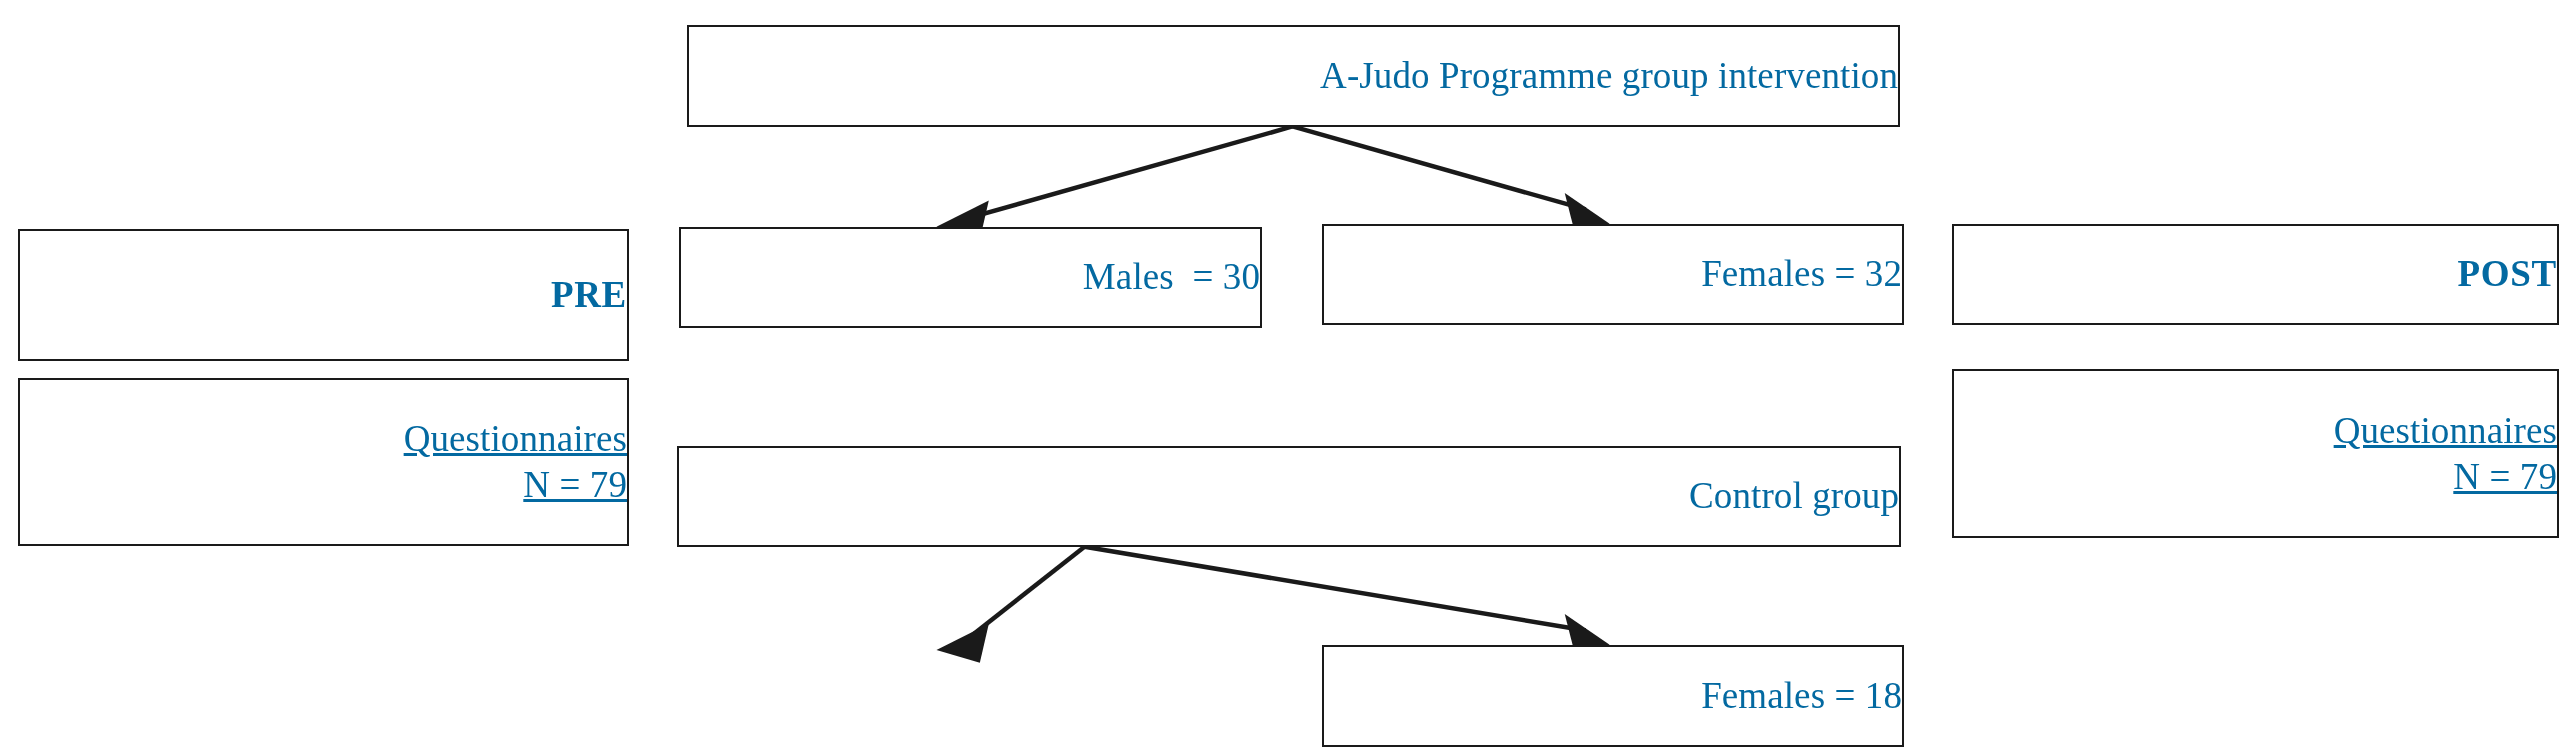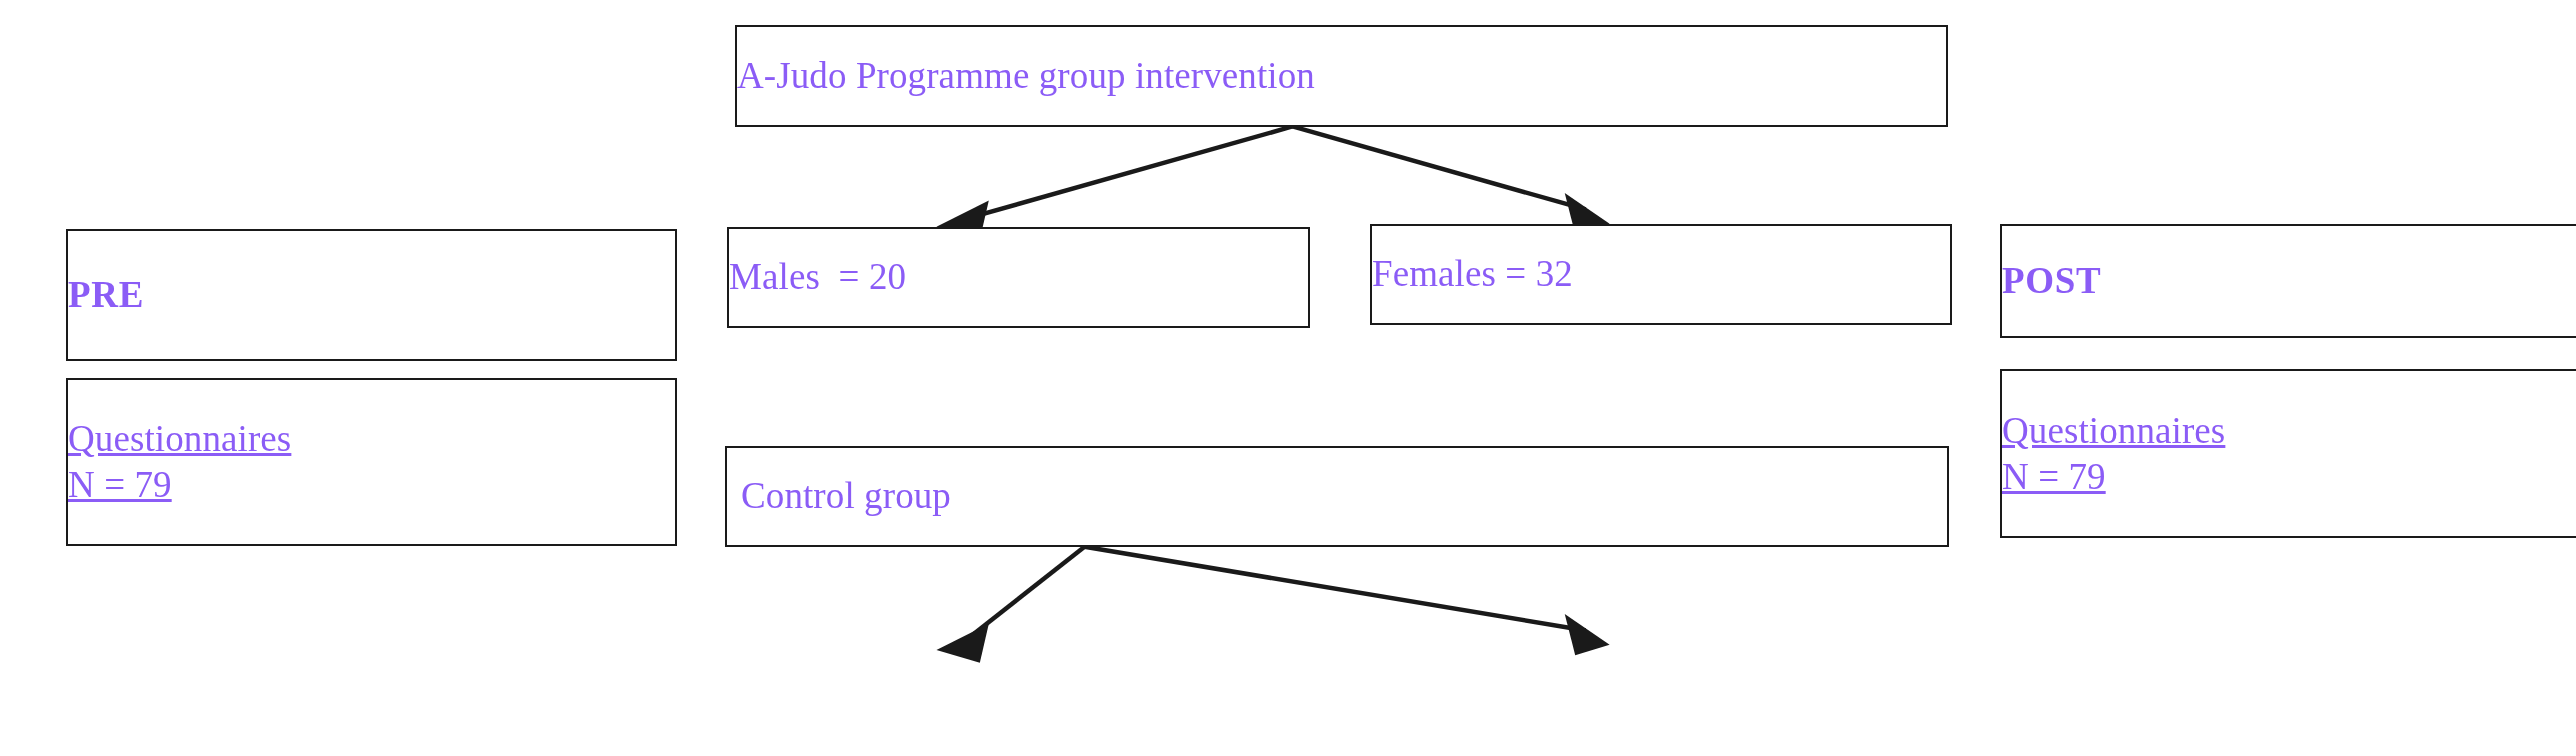--- a/index.html
+++ b/index.html
@@ -27,24 +27,23 @@
     pointer-events: none;
   }
   .node {
     position: absolute;
     box-sizing: border-box;
     background: #ffffff;
     border: 2.2px solid #1a1a1a;
     display: flex;
     align-items: center;
     justify-content: center;
-    text-align: left;
-    color: #8b5cf6;
+    text-align: right;
+    color: #0369a1;
     z-index: 2;
-    margin-left: 48px;
   }
   .node .label {
     display: block;
     width: 100%;
     line-height: 1.16;
     font-size: 37px;
     letter-spacing: 0.1px;
     white-space: pre-wrap;
   }
   .node.bold .label {
@@ -54,21 +53,21 @@
   .node.two-line .label {
     line-height: 1.24;
     text-decoration: underline;
   }
 
   
   #node-intervention   { left: 687px;  top: 25px;  width: 1213px; height: 102px; }
   #node-pre            { left: 18px;   top: 229px; width: 611px;  height: 132px; }
   #node-males-int      { left: 679px;  top: 227px; width: 583px;  height: 101px; }
   #node-females-int    { left: 1322px; top: 224px; width: 582px;  height: 101px; }
-  #node-post           { left: 1952px; top: 224px; width: 607px;  height: 114px; }
+  #node-post           { left: 1952px; top: 224px; width: 607px;  height: 101px; }
   #node-pre-quest      { left: 18px;   top: 378px; width: 611px;  height: 168px; }
   #node-control        { left: 677px;  top: 446px; width: 1224px; height: 101px; padding-left: 14px; }
   #node-post-quest     { left: 1952px; top: 369px; width: 607px;  height: 169px; }
   #node-males-ctrl     { left: 679px;  top: 651px; width: 583px;  height: 102px; }
   #node-females-ctrl   { left: 1322px; top: 645px; width: 582px;  height: 102px; }
 </style>
 </head>
 <body>
 
 <div id="canvas">
@@ -98,21 +97,21 @@
 
   <div class="node" id="node-intervention">
     <span class="label">A-Judo Programme group intervention</span>
   </div>
 
   <div class="node bold" id="node-pre">
     <span class="label">PRE</span>
   </div>
 
   <div class="node" id="node-males-int">
-    <span class="label">Males  = 20</span>
+    <span class="label">Males  = 30</span>
   </div>
 
   <div class="node" id="node-females-int">
     <span class="label">Females = 32</span>
   </div>
 
   <div class="node bold" id="node-post">
     <span class="label">POST</span>
   </div>
 
@@ -124,15 +123,18 @@
   <div class="node" id="node-control">
     <span class="label">Control group</span>
   </div>
 
   <div class="node two-line" id="node-post-quest">
     <span class="label">Questionnaires
 N = 79</span>
   </div>
 
 
+  <div class="node" id="node-females-ctrl">
+    <span class="label">Females = 18</span>
+  </div>
 
 </div>
 
 
 </body></html>

